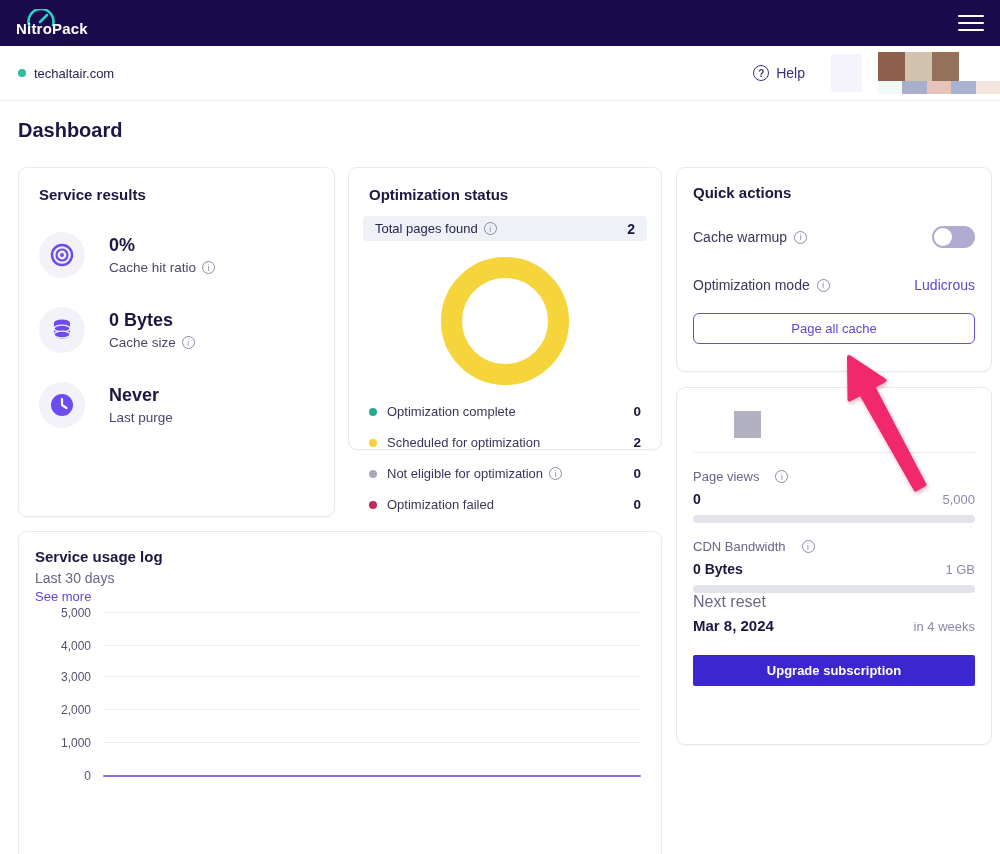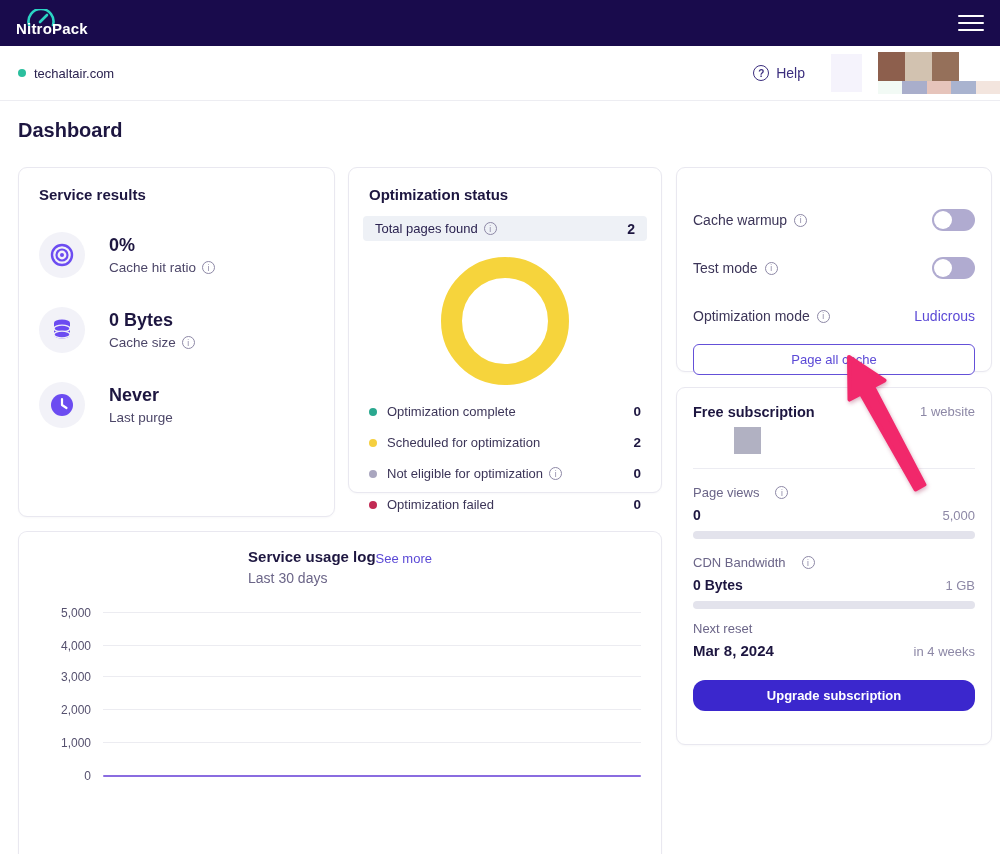--- a/index.html
+++ b/index.html
@@ -39,21 +39,21 @@
   
   #card-service { left:18px; top:167px; width:317px; height:350px; padding:18px 20px; }
   .sr-row { display:flex; align-items:center; gap:24px; margin-top:29px; margin-left:0; }
   .sr-icon-wrap { width:46px; height:46px; border-radius:50%; background:#f2f2f8; display:flex; align-items:center; justify-content:center; flex:none; }
   .sr-texts .val { font-size:18px; font-weight:700; color:#1d1640; }
   .sr-texts .lbl { font-size:13.5px; color:#4c4668; margin-top:4px; display:flex; align-items:center; gap:6px; }
   .info-icon { width:13px; height:13px; border:1px solid #8d88a6; border-radius:50%; color:#8d88a6; font-size:8.5px; display:inline-flex; align-items:center; justify-content:center; font-style:normal; cursor:pointer; flex:none; }
   .info-icon::after { content:"i"; }
 
   
-  #card-opt { left:348px; top:167px; width:314px; height:326px; padding:18px 14px; }
+  #card-opt { left:348px; top:167px; width:314px; height:283px; padding:18px 14px; }
   #card-opt h3 { margin-left:6px; }
   .total-row { margin-top:13px; background:#eef1f6; border-radius:4px; height:25px; display:flex; align-items:center; justify-content:space-between; padding:0 12px; }
   .total-row .t-lbl { font-size:13px; color:#2b2350; display:flex; align-items:center; gap:6px; }
   .total-row .t-val { font-size:14px; font-weight:700; }
   .donut { width:128px; height:128px; border-radius:50%; border:21px solid #f6d43c; margin:16px auto 0; }
   .ol-rows { margin-top:15px; display:flex; flex-direction:column; gap:8px; padding:0 6px; }
   .ol-row { display:flex; align-items:center; gap:10px; height:23px; }
   .ol-dot { width:8px; height:8px; border-radius:50%; flex:none; }
   .ol-lbl { font-size:13px; color:#3c3558; display:flex; align-items:center; gap:6px; flex:1; }
   .ol-val { font-size:13.5px; font-weight:700; }
@@ -74,29 +74,29 @@
   .sub-sites { font-size:13px; color:#8d88a6; }
   .gray-square { width:27px; height:27px; background:#b1b1c2; margin:7px 0 0 41px; }
   .sub-divider { height:1px; background:#ececf2; margin:14px 0 0; }
   .quota { margin-top:16px; }
   .quota-lbl { font-size:13px; color:#6b6588; display:flex; align-items:center; gap:16px; }
   .quota-vals { display:flex; justify-content:space-between; align-items:baseline; margin-top:7px; }
   .quota-used { font-size:14px; font-weight:700; color:#1d1640; }
   .quota-limit { font-size:13px; color:#8d88a6; }
   .bar { margin-top:8px; height:8px; background:#e3e3ec; border-radius:4px; overflow:hidden; }
   .bar-fill { height:100%; width:0; background:#5b49d6; }
-  .next-reset-lbl { margin-top:12px; font-size:13px; color:#6b6588; }
+  .next-reset-lbl { margin-top:0; font-size:16px; color:#6b6588; }
   .next-reset-row { display:flex; justify-content:space-between; align-items:baseline; margin-top:6px; }
   .next-reset-date { font-size:15px; font-weight:700; }
   .next-reset-rel { font-size:13px; color:#8d88a6; }
-  .upgrade-btn { margin-top:21px; width:100%; height:31px; background:#3b27cd; border:none; border-radius:12px; color:#fff; font-weight:700; font-size:13px; font-family:inherit; cursor:pointer; }
+  .upgrade-btn { margin-top:21px; width:100%; height:31px; background:#3b27cd; border:none; border-radius:2px; color:#fff; font-weight:700; font-size:13px; font-family:inherit; cursor:pointer; }
 
   
   #card-usage { left:18px; top:531px; width:644px; height:323px; padding:16px 16px; border-bottom:none; border-bottom-left-radius:0; border-bottom-right-radius:0; }
-  .usage-head { display:flex; justify-content:center; align-items:flex-start; }
+  .usage-head { display:flex; justify-content:flex-end; align-items:flex-start;flex-direction:column; }
   .usage-sub { font-size:14px; color:#6b6588; margin-top:5px; }
   .see-more { font-size:13px; color:#5b49d6; cursor:pointer; margin-top:3px; }
   .chart { position:absolute; left:18px; right:16px; top:80px; height:172px; }
   .gridline { position:absolute; left:66px; right:4px; height:1px; background:#ececf1; }
   .gridline.baseline { height:2px; background:#8a6ce0; border-radius:1px; }
   .ytick { position:absolute; left:0; width:54px; text-align:right; font-size:12px; color:#55506e; transform:translateY(-6px); }
 
   
   .arrow-overlay { position:absolute; left:0; top:0; width:1000px; height:854px; pointer-events:none; z-index:9; }
 </style>
@@ -237,57 +237,45 @@
     </div>
     <div class="ol-row">
       <span class="ol-dot" style="background-color: rgb(194, 42, 84);"></span>
       <span class="ol-lbl">Optimization failed</span>
       <span class="ol-val">0</span>
     </div>
   </div>
 </section>
 
 <section class="card" id="card-quick">
+  <h3>Quick actions</h3>
 
   <div class="qa-row">
     <span class="qa-lbl">
         <span>Cache warmup</span>
         <i class="info-icon"></i>
       </span>
     <span class="toggle">
         <span class="knob"></span>
       </span>
   </div>
 
-  <div class="qa-row">
-    <span class="qa-lbl">
-        <span>Test mode</span>
-        <i class="info-icon"></i>
-      </span>
-    <span class="toggle">
-        <span class="knob"></span>
-      </span>
-  </div>
 
   <div class="qa-row">
     <span class="qa-lbl">
         <span>Optimization mode</span>
         <i class="info-icon"></i>
       </span>
     <span class="qa-link">Ludicrous</span>
   </div>
 
   <button class="purge-btn">Page all cache</button>
 </section>
 
 <section class="card" id="card-sub">
-  <div class="sub-head">
-    <span class="sub-title">Free subscription</span>
-    <span class="sub-sites">1 website</span>
-  </div>
   <div class="gray-square"></div>
   <div class="sub-divider"></div>
 
   <div class="quota">
     <div class="quota-lbl">
         <span>Page views</span>
         <i class="info-icon"></i>
       </div>
     <div class="quota-vals">
       <span class="quota-used">0</span>

